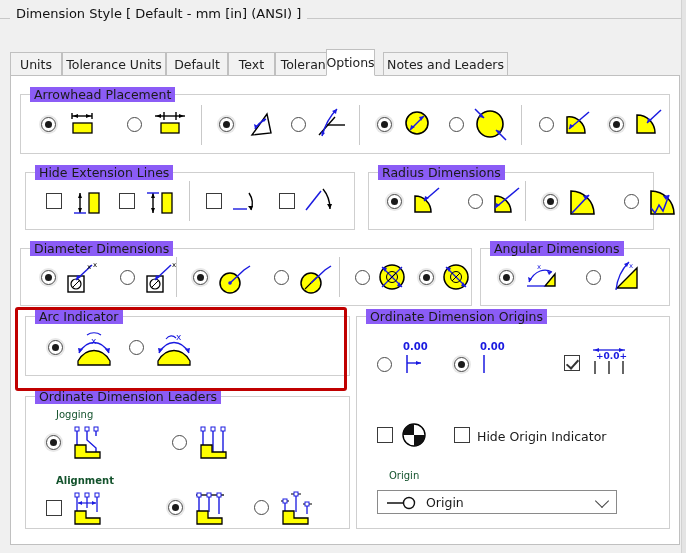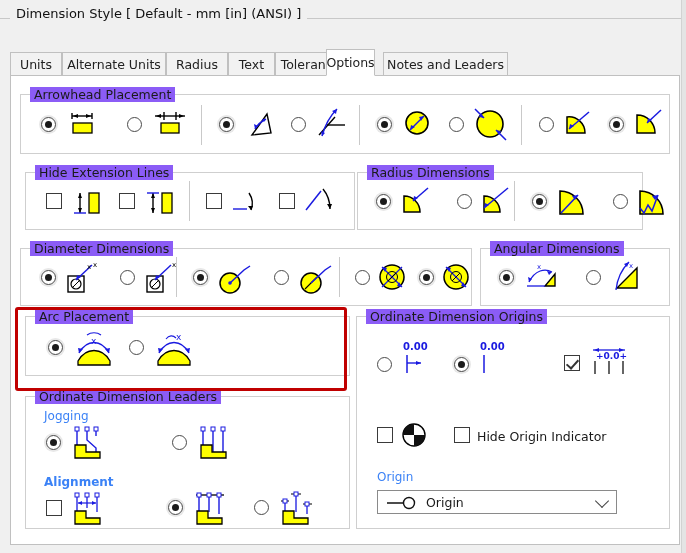--- a/index.html
+++ b/index.html
@@ -11,21 +11,21 @@
     overflow:hidden;
   }
   .win-title{position:absolute;left:10px;top:6px;font-size:13px;color:#111;background:#f0f0f0;padding:0 6px;z-index:3;white-space:nowrap;}
   .title-rule{position:absolute;left:0;top:18px;width:686px;height:1px;background:#c8c8c8;}
   .tabstrip{position:absolute;left:10px;top:52px;width:670px;height:24px;}
   .tab{position:absolute;top:0;height:24px;box-sizing:border-box;border:1px solid #c0c0c0;background:#f2f2f2;display:flex;align-items:center;justify-content:center;padding:0 9px;font-size:12.5px;color:#222;white-space:nowrap;}
   .tab.sel{background:#ffffff;border-bottom:1px solid #ffffff;top:-3px;height:27px;z-index:2;}
   .panel{position:absolute;left:10px;top:75px;width:670px;height:470px;background:#fff;border:1px solid #c0c0c0;box-sizing:border-box;}
   .grp{position:absolute;box-sizing:border-box;border:1px solid #cfcfcf;}
   .grp>.lbl{position:absolute;left:9px;top:-8px;background:#8b5cf6;padding:0 4px;font-size:12.5px;color:#1a1a1a;white-space:nowrap;}
-  .sublbl{position:absolute;font-size:12px;color:#3b82f6;white-space:nowrap;}
+  .sublbl{position:absolute;font-size:10px;color:#14532d;white-space:nowrap;margin-left:12px;}
   .vsep{position:absolute;width:1px;background:#c9c9c9;}
   .radio{position:absolute;width:15px;height:15px;border-radius:50%;border:1px solid #4a4a4a;background:#fff;box-sizing:border-box;}
   .radio.on::after{content:"";position:absolute;left:3px;top:3px;width:7px;height:7px;border-radius:50%;background:#1a1a1a;}
   .radio.on{box-shadow:0 0 0 2px #e8e8e8;}
   .cbx{position:absolute;width:16px;height:16px;border:1px solid #3a3a3a;background:#fff;box-sizing:border-box;}
   .cbx.on::after{content:"";position:absolute;left:4px;top:1px;width:5px;height:10px;border:solid #333;border-width:0 2px 2px 0;transform:rotate(42deg);}
   .ic{position:absolute;}
   .redbox{position:absolute;border:3px solid #c00000;border-radius:3px;box-sizing:border-box;pointer-events:none;z-index:5;}
   .txt{position:absolute;font-size:12.5px;color:#1a1a1a;white-space:nowrap;}
   .combo{position:absolute;box-sizing:border-box;border:1px solid #8a8a8a;background:#fff;display:flex;align-items:center;}
@@ -35,22 +35,22 @@
 </style>
 </head>
 <body>
 
 <div class="win-title">Dimension Style [ Default - mm [in] (ANSI) ]</div>
 <div class="title-rule"></div>
 <div class="rsb"></div>
 
 <div class="tabstrip">
   <div class="tab" style="left:0px;width:52px;">Units</div>
-  <div class="tab" style="left:52px;width:104px;">Alternate Units</div>
-  <div class="tab" style="left:156px;width:62px;">Radius</div>
+  <div class="tab" style="left:52px;width:104px;">Tolerance Units</div>
+  <div class="tab" style="left:156px;width:62px;">Default</div>
   <div class="tab" style="left:218px;width:47px;">Text</div>
   <div class="tab" style="left:265px;width:71px;">Tolerance</div>
   <div class="tab sel" style="left:316px;width:49px;">Options</div>
   <div class="tab" style="left:373px;width:125px;">Notes and Leaders</div>
 </div>
 
 <div class="panel">
 
   <div class="grp" style="left:9px;top:18px;width:650px;height:60px;">
     <span class="lbl">Arrowhead Placement</span>
@@ -152,21 +152,21 @@
     </svg>
 
     <div class="cbx" style="left:253px;top:20px;"></div>
     <svg class="ic" style="left:277px;top:10px;" width="34" height="34">
       <path d="M3 27 L18 8" stroke="#1a1ae0" stroke-width="1.5"></path>
       <path d="M20 6 C25 12 27 19 27 26" stroke="#000" stroke-width="1.4" fill="none"></path>
       <path d="M27 26 L24 21 L29 21 Z" fill="#000"></path>
     </svg>
   </div>
 
-  <div class="grp" style="left:346px;top:96px;width:286px;height:58px;">
+  <div class="grp" style="left:357px;top:96px;width:286px;height:58px;">
     <span class="lbl">Radius Dimensions</span>
 
     <div class="radio on" style="left:18px;top:21px;"></div>
     <svg class="ic" style="left:42px;top:11px;" width="34" height="34">
       <path d="M4 28 L4 12 A16 16 0 0 1 20 28 Z" fill="#ffff00" stroke="#000" stroke-width="1.5"></path>
       <path d="M28 4 L13 17" stroke="#1a1ae0" stroke-width="1.5"></path>
       <path d="M13 17 L14 12 L18 14 Z" fill="#1a1ae0"></path>
     </svg>
 
     <div class="radio" style="left:99px;top:21px;"></div>
@@ -269,21 +269,21 @@
     <div class="radio" style="left:105px;top:21px;"></div>
     <svg class="ic" style="left:128px;top:9px;" width="38" height="38">
       <path d="M8 30 L28 30 L28 10 Z" fill="#ffff00" stroke="#000" stroke-width="1.4"></path>
       <path d="M20 4 C12 12 8 22 7 32" stroke="#1a1ae0" stroke-width="1.3" fill="none"></path>
       <path d="M20 4 L15 6 L18 9 Z" fill="#1a1ae0"></path>
       <text x="20" y="10" font-size="7" fill="#1a1ae0">x</text>
     </svg>
   </div>
 
   <div class="grp" style="left:14px;top:240px;width:325px;height:60px;">
-    <span class="lbl">Arc Placement</span>
+    <span class="lbl">Arc Indicator</span>
 
     <div class="radio on" style="left:22px;top:23px;"></div>
     <svg class="ic" style="left:48px;top:8px;" width="42" height="44">
       <path d="M4 36 C12 22 28 22 36 36 L36 40 L4 40 Z" fill="#ffff00" stroke="#000" stroke-width="1.3"></path>
       <path d="M5 28 C13 14 27 14 35 28" stroke="#1a1ae0" stroke-width="1.4" fill="none"></path>
       <path d="M5 28 L4 23 L9 24 Z M35 28 L31 24 L36 23 Z" fill="#1a1ae0"></path>
       <path d="M13 10 C17 7 23 7 27 10" stroke="#1a1ae0" stroke-width="1.1" fill="none"></path>
       <text x="17" y="19" font-size="9" fill="#1a1ae0">x</text>
     </svg>
 

